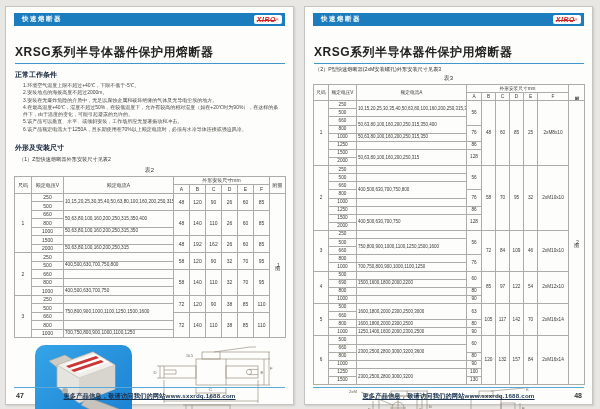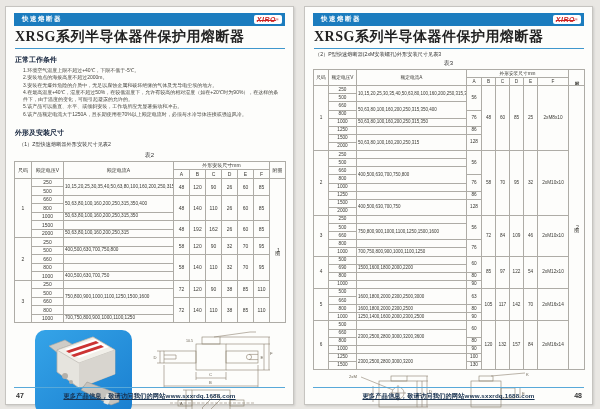--- a/index.html
+++ b/index.html
@@ -10,22 +10,22 @@
   #page-left { left:5px; box-shadow:1px 1px 2px rgba(0,0,0,.12); }
   #page-right { left:304px; box-shadow:1px 1px 2px rgba(0,0,0,.12); }
 
   .tabbar { height:13px; background:#1b7cbe; display:flex; align-items:center;
             justify-content:space-between; padding:0 3px 0 8px; margin-top:2px; }
   .tabbar .tlabel { color:#fff; font-size:6.5px; font-weight:bold; letter-spacing:1.5px; }
   .logo-box { background:#fff; border-radius:2px; padding:0 3px; height:9px; display:flex; align-items:center; }
   .logo { color:#cc2222; font-size:7px; font-weight:bold; font-style:italic; letter-spacing:.5px;
           text-decoration:line-through; }
 
-  .title { font-size:14px; font-weight:bold; color:#222; margin:2px 0 0 1px; padding-bottom:2px;
-           border-bottom:1.5px solid #3f97cd; letter-spacing:.5px;font-family:Liberation Serif, serif; }
+  .title { font-size:12px; font-weight:bold; color:#222; margin:18px 0 0 1px; padding-bottom:2px;
+           border-bottom:1.5px solid #3f97cd; letter-spacing:.5px; }
 
   .sec-title { font-size:7px; font-weight:bold; color:#14233c; margin:6px 0 2px 1px; }
   .cond { font-size:5px; color:#46453f; line-height:1.45; margin-left:9px; margin-right:2px; }
 
   .note { font-size:5.2px; color:#333; margin:3px 0 0 5px; }
   .tcaption { text-align:center; font-size:6px; color:#333; margin:3px 0 1px; }
 
   table { border-collapse:collapse; table-layout:fixed; width:271px; }
   td, th { border:1px solid #aeaca6; font-size:5px; color:#3a3934; text-align:center;
            padding:0.5px 1px; line-height:1.3; font-weight:normal; overflow:hidden; }

